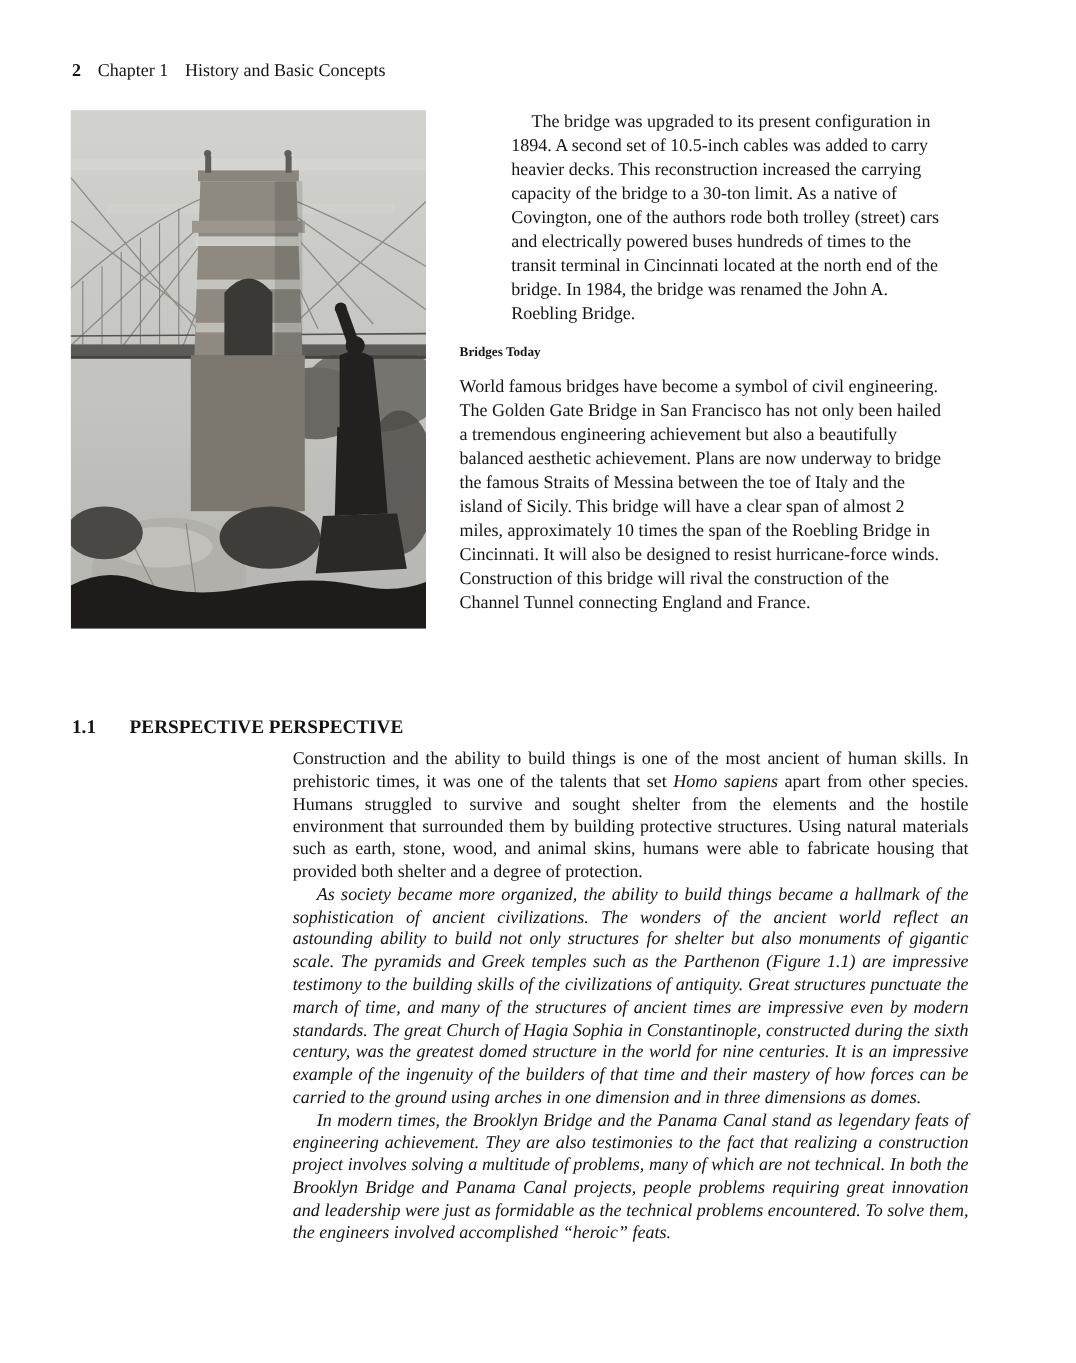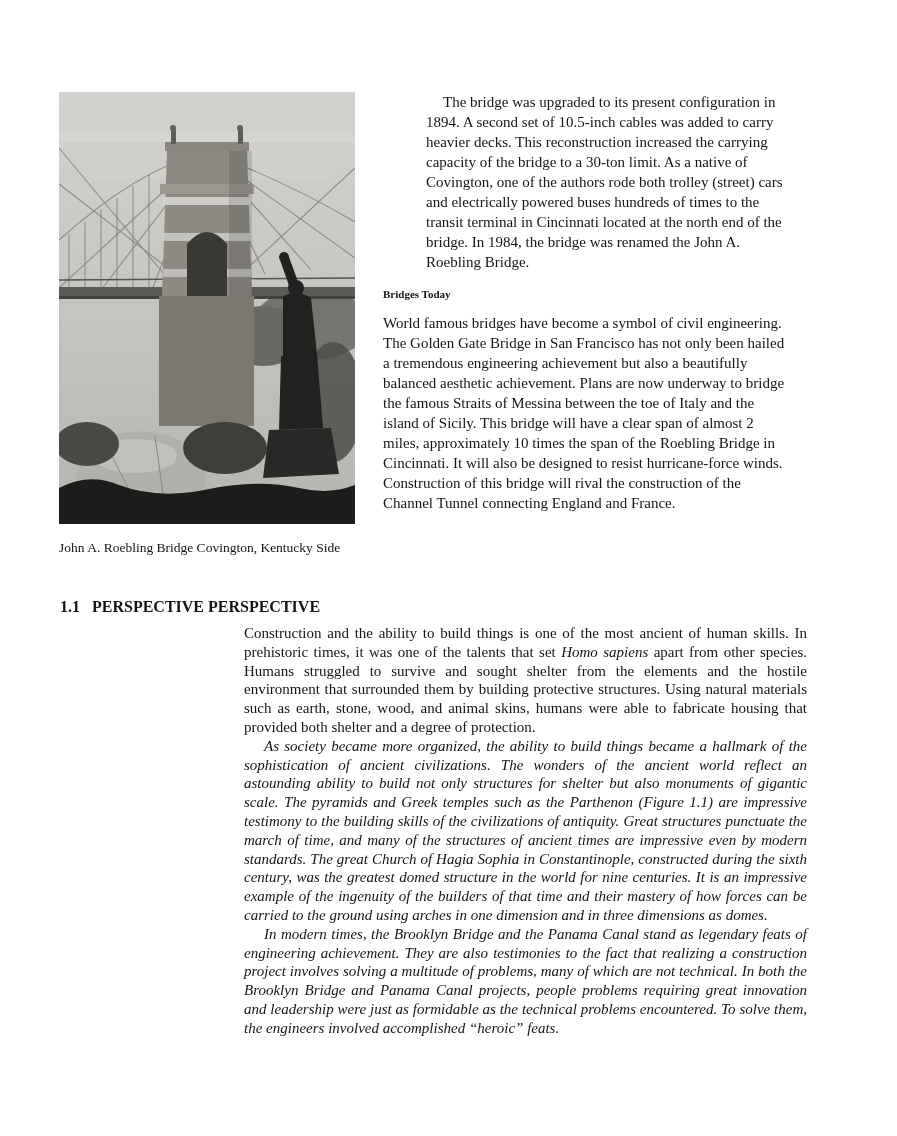--- a/index.html
+++ b/index.html
@@ -30,35 +30,38 @@
 
   .text-col { flex: 1; font-size: 15px; line-height: 20px; text-align: left; }
   .text-col p { margin: 0; }
   .text-col p.indent { text-indent: 17px; margin-left: 43px; }
   .col-heading { font-weight: bold; font-size: 11px; margin-top: 12px; margin-bottom: 9px; }
 
   .section-heading {
     position: absolute; left: 60px; top: 598px;
     font-weight: bold; font-size: 16px; white-space: nowrap;
   }
-  .section-heading .sec-num { margin-right: 12px; }
+  .section-heading .sec-num { margin-right: 28px; }
 
   .body-text {
     position: absolute; left: 228px; top: 624px; width: 563px;
     font-size: 15px; line-height: 18.8px; text-align: justify; margin-left: 16px;
   }
   .body-text p { margin: 0; }
   .body-text p.indent { text-indent: 20px; font-style: italic; }
   .italic { font-style: italic; }
 </style>
 </head>
 <body>
 
 <div class="page">
 
+  <div class="header">
+    <span class="pagenum">2</span><span class="chapter">Chapter 1</span><span>History and Basic Concepts</span>
+  </div>
 
   <div class="top-area">
 
     <div class="figure-col">
       <div class="photo-frame">
         <svg viewBox="0 0 296 432" width="296" height="432" xmlns="http://www.w3.org/2000/svg">
           <defs>
             <linearGradient id="sky" x1="0" y1="0" x2="0" y2="1">
               <stop offset="0" stop-color="#d2d2ce"></stop>
               <stop offset="0.55" stop-color="#c3c3bf"></stop>
@@ -137,21 +140,20 @@
             <path d="M233 202 L221 168 Q224 161 230 165 L242 198 Z"></path>
             <circle cx="225" cy="165" r="5"></circle>
             <path d="M224 204 Q238 197 252 206 L258 262 Q240 272 224 264 Z"></path>
             <path d="M222 264 L258 262 L264 336 L220 338 Z"></path>
             <path d="M210 338 L272 336 L280 382 L204 386 Z" fill="#2b2927"></path>
           </g>
 
           <path d="M0 396 Q30 380 60 393 Q100 408 150 397 Q200 387 240 396 Q270 403 296 393 L296 432 L0 432 Z" fill="#1d1c1a"></path>
         </svg>
       </div>
-      <div class="caption">John A. Roebling Bridge Covington, Kentucky Side</div>
     </div>
 
     <div class="text-col">
       <p class="indent">The bridge was upgraded to its present configuration in 1894. A second set of 10.5-inch cables was added to carry heavier decks. This reconstruction increased the carrying capacity of the bridge to a 30-ton limit. As a native of Covington, one of the authors rode both trolley (street) cars and electrically powered buses hundreds of times to the transit terminal in Cincinnati located at the north end of the bridge. In 1984, the bridge was renamed the John A. Roebling Bridge.</p>
       <div class="col-heading">Bridges Today</div>
       <p>World famous bridges have become a symbol of civil engineering. The Golden Gate Bridge in San Francisco has not only been hailed a tremendous engineering achievement but also a beautifully balanced aesthetic achievement. Plans are now underway to bridge the famous Straits of Messina between the toe of Italy and the island of Sicily. This bridge will have a clear span of almost 2 miles, approximately 10 times the span of the Roebling Bridge in Cincinnati. It will also be designed to resist hurricane-force winds. Construction of this bridge will rival the construction of the Channel Tunnel connecting England and France.</p>
     </div>
   </div>
 
   <div class="section-heading">

